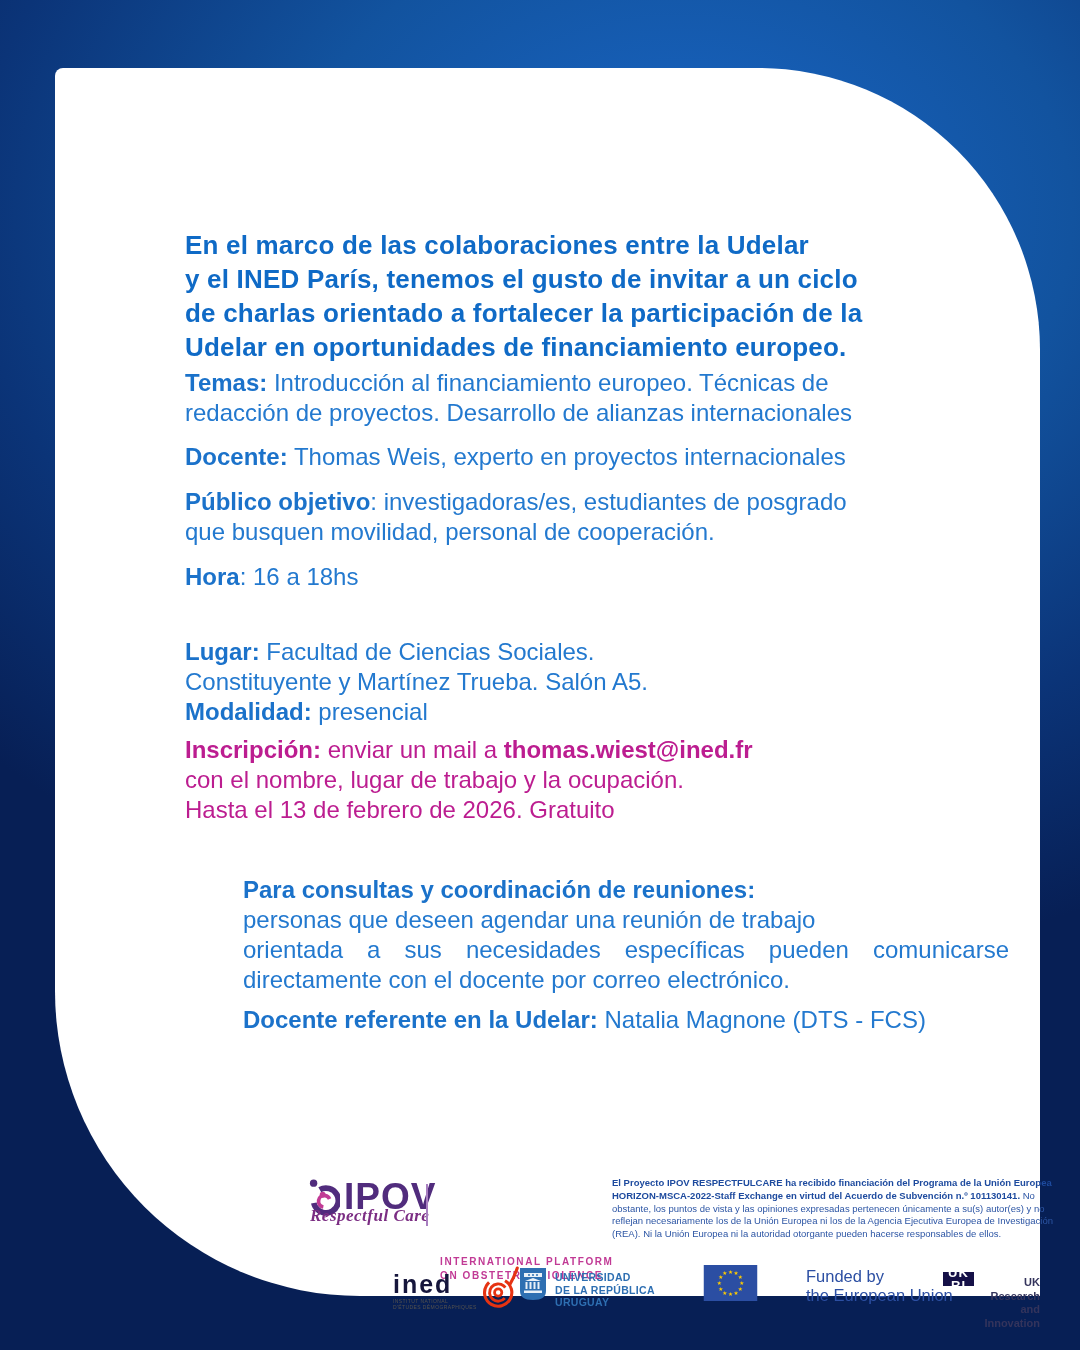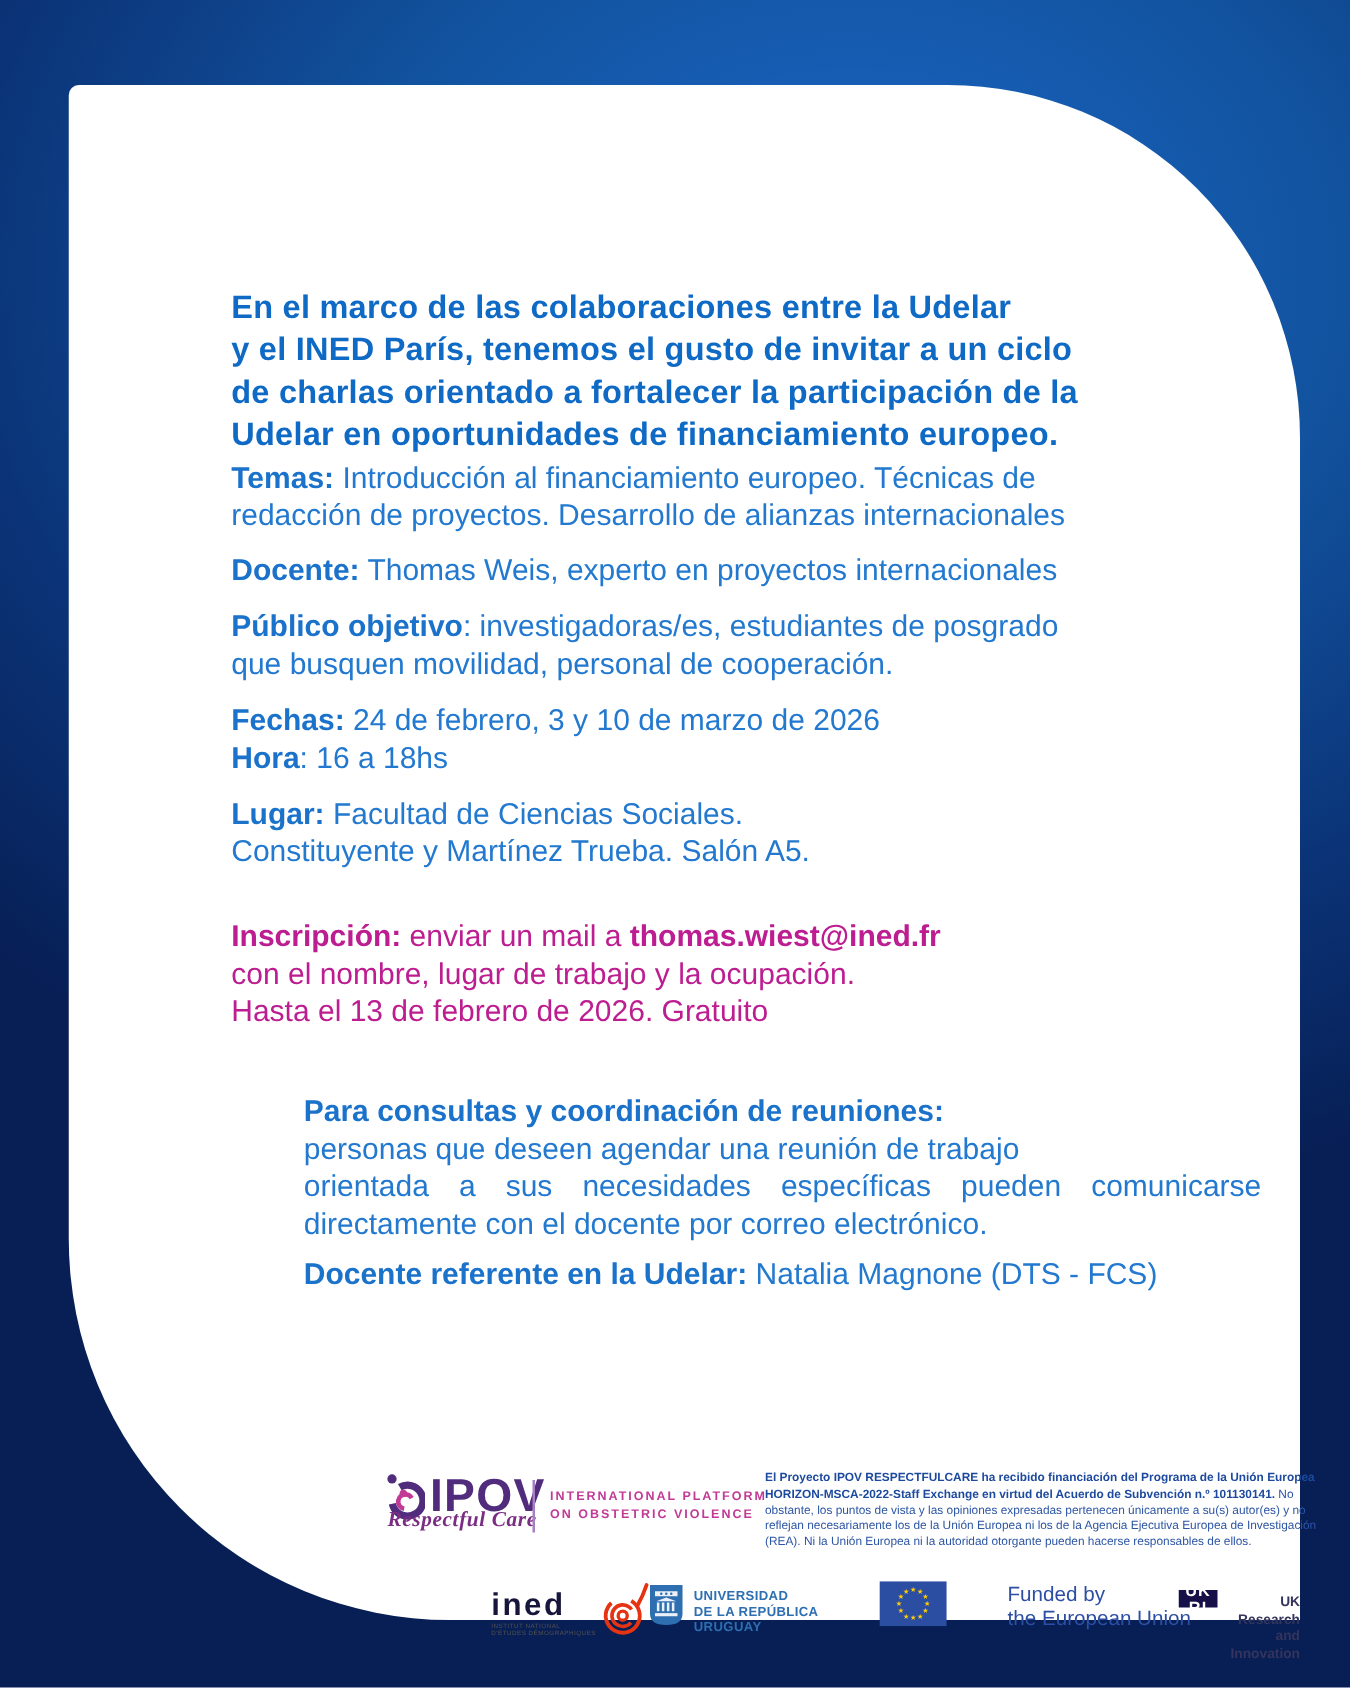--- a/index.html
+++ b/index.html
@@ -30,21 +30,21 @@
   .lugar{left:130px; top:557px;}
   .inscripcion{left:130px; top:655px;}
   .consultas{left:188px; top:795px; width:766px;}
   .consultas .just{text-align:justify; text-align-last:justify;}
   .referente{left:188px; top:925px;}
   .actividad{left:188px; top:977px; line-height:31px;}
   
   .ipov-name{left:289px; top:1108px; font-size:37px; font-weight:bold; color:#512c7d; letter-spacing:1px;}
   .ipov-tagline{left:255px; top:1138px; font-family:"Liberation Serif","DejaVu Serif",serif; font-style:italic; font-weight:bold; font-size:17px; color:#7b2d83; letter-spacing:0.5px;}
   .ipov-divider{left:371px; top:1116px; width:2px; height:42px; background:#a87fc0;}
-  .ipov-platform{left:385px; top:1123px; font-size:10px; line-height:14px; font-weight:bold; letter-spacing:1.6px; color:#c13a95;}
+  .ipov-platform{left:385px; top:1187px; font-size:10px; line-height:14px; font-weight:bold; letter-spacing:1.6px; color:#c13a95;}
   .disclaimer{left:557px; top:1109px; width:460px; font-size:9.5px; line-height:12.8px; color:#2c55a4;}
   .disclaimer b{color:#1d4a9e;text-align:center;}
   
   .ined{left:338px; top:1204px;}
   .ined-word{font-size:25px; font-weight:bold; color:#16163c; letter-spacing:2px; line-height:24px;}
   .ined-sub{font-size:5px; line-height:6px; color:#55524e; letter-spacing:0.4px; margin-top:2px;}
   .udelar-text{left:500px; top:1203px; font-size:10.5px; line-height:12.5px; font-weight:bold; color:#2e6fb2; letter-spacing:0.3px;}
   .eu-text{left:712px; top:1199px; font-size:16.5px; line-height:19px; font-weight:normal; color:#2c4fa3;margin-left:39px;}
   .ukri-box{left:888px; top:1204px; width:31px; height:14px; background:#151047; color:#ffffff;
     font-weight:bold; font-size:13px; line-height:13px; text-align:center; letter-spacing:1px;
@@ -72,27 +72,27 @@
     <div class="abs body-block docente">
       <div><b>Docente:</b><span> Thomas Weis, experto en proyectos internacionales</span></div>
     </div>
 
     <div class="abs body-block publico">
       <div><b>Público objetivo</b><span>: investigadoras/es, estudiantes de posgrado</span></div>
       <div>que busquen movilidad, personal de cooperación.</div>
     </div>
 
     <div class="abs body-block fechas">
-      <div><b>Fechas:</b><span> 24 de febrero, 3 y 10 de marzo de 2026</span></div>
       <div><b>Hora</b><span>: 16 a 18hs</span></div>
     </div>
 
     <div class="abs body-block lugar">
       <div><b>Lugar:</b><span> Facultad de Ciencias Sociales.</span></div>
       <div>Constituyente y Martínez Trueba. Salón A5.</div>
+      <div><b>Modalidad:</b><span> presencial</span></div>
     </div>
 
     <div class="abs body-block pink inscripcion">
       <div><b>Inscripción:</b><span> enviar un mail a </span><b>thomas.wiest@ined.fr</b></div>
       <div>con el nombre, lugar de trabajo y la ocupación.</div>
       <div>Hasta el 13 de febrero de 2026. Gratuito</div>
     </div>
 
     <div class="abs body-block consultas">
       <div><b>Para consultas y coordinación de reuniones:</b></div>

